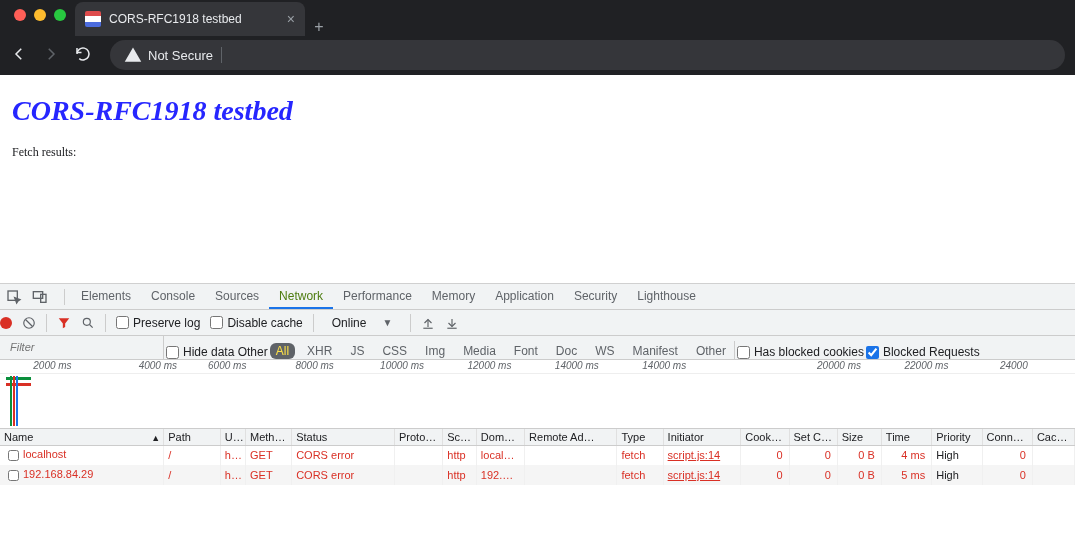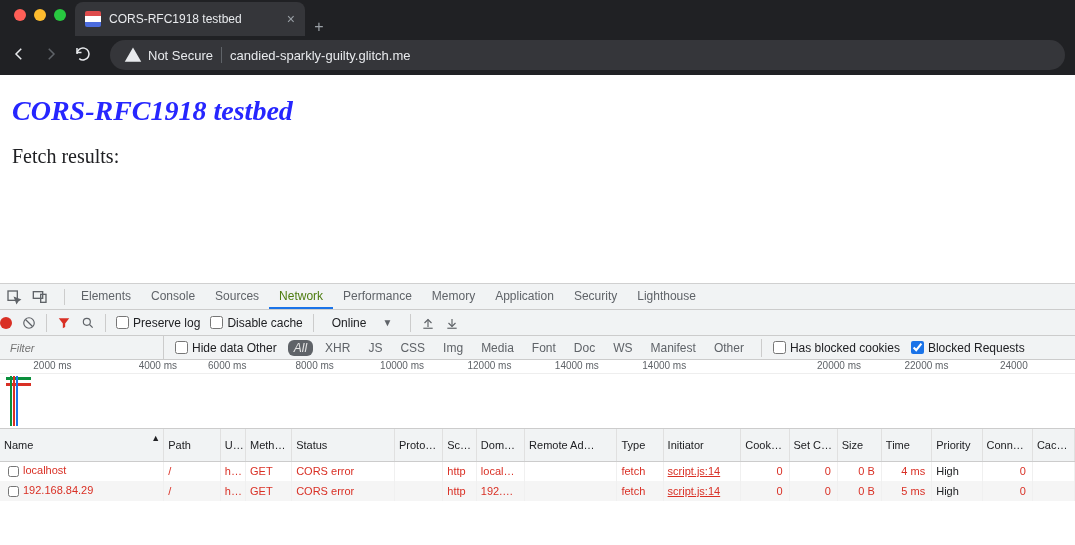--- a/index.html
+++ b/index.html
@@ -20,21 +20,21 @@
   .toolbar { position: absolute; top: 36px; left: 0; right: 0; height: 38px; display: flex; align-items: center; padding: 0 10px; gap: 14px; color: #9aa0a6; }
   .toolbar svg { width: 18px; height: 18px; }
   .omnibox { flex: 1; display: flex; align-items: center; gap: 8px; background: #35363a; border-radius: 18px; height: 30px; padding: 0 14px; color: #e8eaed; margin-left: 4px; }
   .warn-badge { display: flex; align-items: center; gap: 6px; color: #e8eaed; font-size: 13px; }
   .url-divider { width: 1px; height: 16px; background: #5f6368; }
   .url-text { font-size: 13px; }
 
   
   .page { padding: 14px 12px 10px 12px; }
   .page h1 { color: #2626ff; font-style: italic; font-weight: 700; font-size: 28px; margin: 6px 0 18px 0; font-family: "Times New Roman", serif; }
-  .page .subhead { font-size: 20px; font-family: "Times New Roman", serif; margin-bottom: 10px; margin-top: 16px; }
+  .page .subhead { font-size: 12px; font-family: "Times New Roman", serif; margin-bottom: 10px; margin-top: 16px; }
   .page ul { margin: 8px 0 0 0; padding-left: 40px; }
   .page li { font-size: 16px; font-family: "Times New Roman", serif; line-height: 1.5; }
 
   
   .devtools { position: absolute; left:0; right:0; top: 283px; bottom:0; border-top: 1px solid #d0d0d0; background: #fff; font-family: "Helvetica Neue", Arial, sans-serif; }
   .dt-tabs { display: flex; align-items: center; height: 26px; border-bottom: 1px solid #ccc; padding-left: 6px; background: #f1f3f4; }
   .dt-tabs .picker { display: flex; gap: 10px; padding-right: 10px; }
   .dt-tabs .tabbtn { padding: 0 10px; line-height: 25px; font-size: 12px; color: #5f6368; cursor: pointer; }
   .dt-tabs .tabbtn.active { color: #4d7c0f; box-shadow: inset 0 -2px 0 #1a73e8; }
   .dt-tabs .divider { width: 1px; height: 16px; background: #ccc; margin: 0 6px; }
@@ -42,37 +42,37 @@
   .dt-toolbar { display: flex; align-items: center; height: 26px; border-bottom: 1px solid #ccc; padding: 0 0; gap: 10px; background: #f1f3f4; }
   .record-dot { width: 12px; height: 12px; border-radius: 50%; background: #d93025; }
   .icon-btn { display:flex; align-items:center; color:#5f6368; }
   .funnel { color:#d93025; }
   .vdivider { width: 1px; height: 18px; background: #ccc; }
   .chk { display: flex; align-items: center; gap: 4px; font-size: 12px; color: #202124; }
   .chk input { margin:0; width:13px; height:13px; }
   .throttle { display:flex; align-items:center; gap:16px; font-size:12px; color:#202124; padding: 0 8px; }
   .triangle { font-size: 10px; color:#5f6368; }
 
-  .dt-filters { display: flex; align-items: center; height: 24px; border-bottom: 1px solid #ccc; padding: 0 4px; gap: 11px; font-size: 12px; background: #f1f3f4; color: #5f6368; }
+  .dt-filters { display: flex; align-items: flex-end; height: 24px; border-bottom: 1px solid #ccc; padding: 0 4px; gap: 2px; font-size: 12px; background: #f1f3f4; color: #5f6368; }
   .filter-input { width: 160px; border: none; border-right: 1px solid #ccc; height: 24px; padding: 0 6px; font-size: 11px; font-style: italic; background: transparent; color:#5f6368; }
   .pill { padding: 1px 6px; border-radius: 6px; cursor: pointer; }
-  .pill.active { background: #5f6368; color: #e5e5e5; font-style: italic; }
+  .pill.active { background: #5f6368; color: #fde047; }
   .blocked-chk input { accent-color: #1a73e8; }
 
   .waterfall-header { position: relative; height: 14px; border-bottom: 1px solid #eee; font-size: 10px; color: #5f6368; background: #fff; }
-  .tick { position: absolute; top: 0; transform: translateX(-50%); }
+  .tick { position: absolute; top: 0; transform: translateX(-50%); font-style: italic; }
   .waterfall { position: relative; height: 55px; border-bottom: 1px solid #ccc; background: #fff; }
   .mark { position: absolute; top: 2px; bottom: 2px; width: 2px; }
   .mark.green { background: #0a8f3c; }
   .mark.blue { background: #1a73e8; }
   .mark.red { background: #d93025; }
   .hbar { position:absolute; height:3px; background:#0a8f3c; top:4px; }
 
   .net-table { width: 100%; border-collapse: collapse; table-layout: fixed; font-size: 11px; }
-  .net-table th { text-align: left; font-weight: 400; height: 32px; padding: 0 4px; border-right: 1px solid #e0e0e0; border-bottom: 1px solid #ccc; background: #f1f3f4; color: #202124; position: relative; white-space: nowrap; overflow: hidden; margin-top: 35px; }
+  .net-table th { text-align: left; font-weight: 400; height: 16px; padding: 0 4px; border-right: 1px solid #e0e0e0; border-bottom: 1px solid #ccc; background: #f1f3f4; color: #202124; position: relative; white-space: nowrap; overflow: hidden; margin-top: 35px; }
   .net-table th .sort-asc { position:absolute; right:3px; top:4px; font-size:9px; }
   .net-table td { height: 20px; padding: 0 4px; border-right: 1px solid #f0f0f0; white-space: nowrap; overflow: hidden; text-overflow: ellipsis; }
   .net-table tbody tr.error td { color: #d93025; }
   .net-table tbody tr:nth-child(even) { background: #f5f5f5; }
   .netchk { width:11px; height:11px; margin-right:4px; vertical-align:middle; }
   .num-cell { text-align: right; padding-right: 6px !important; }
   .lnk { text-decoration: underline; cursor:pointer; }
   .black { color: #202124 !important; }
 </style>
 </head>
@@ -104,21 +104,20 @@
           <path d="M4 4v6h6"></path>
         </svg></span>
     <div class="omnibox">
       <span class="warn-badge">
         <svg width="14" height="14" viewBox="0 0 24 24" fill="#e8eaed">
             <path d="M12 2 1 21h22L12 2zm1 14h-2v2h2v-2zm0-7h-2v5h2V9z"></path>
           </svg>
         <span>Not Secure</span>
       </span>
       <div class="url-divider"></div>
-      <span class="url-text">candied-sparkly-guilty.glitch.me</span>
     </div>
   </div>
 </div>
 
 <div class="page">
   <h1>CORS-RFC1918 testbed</h1>
   <div class="subhead">Fetch results:</div>
 </div>
 
 <div class="devtools">

